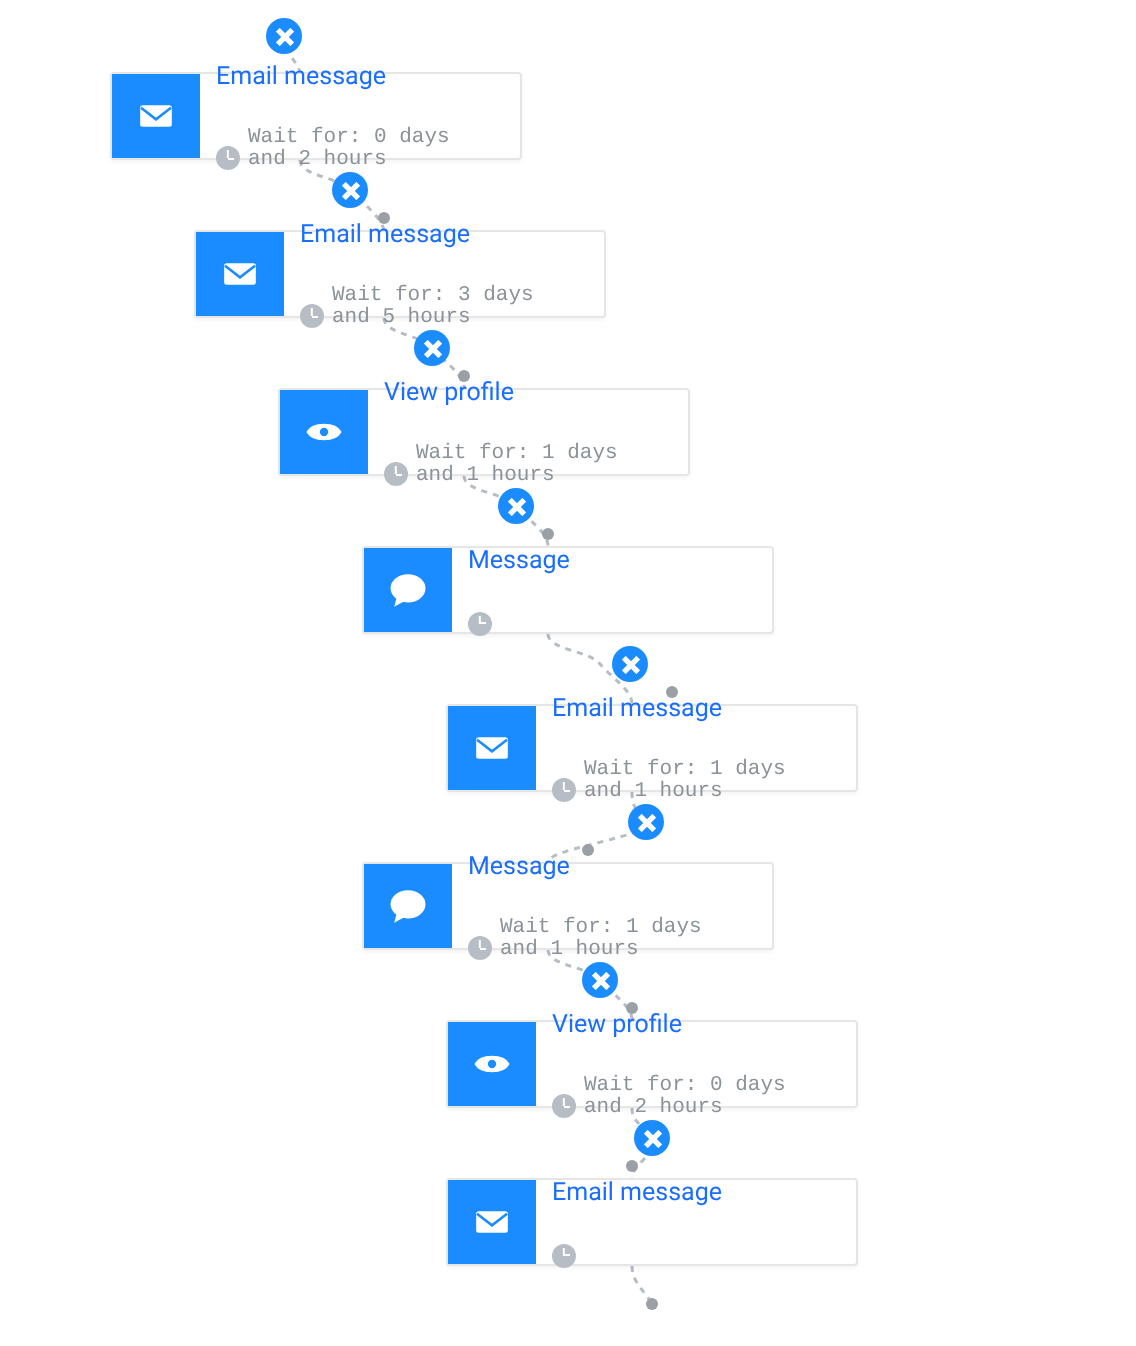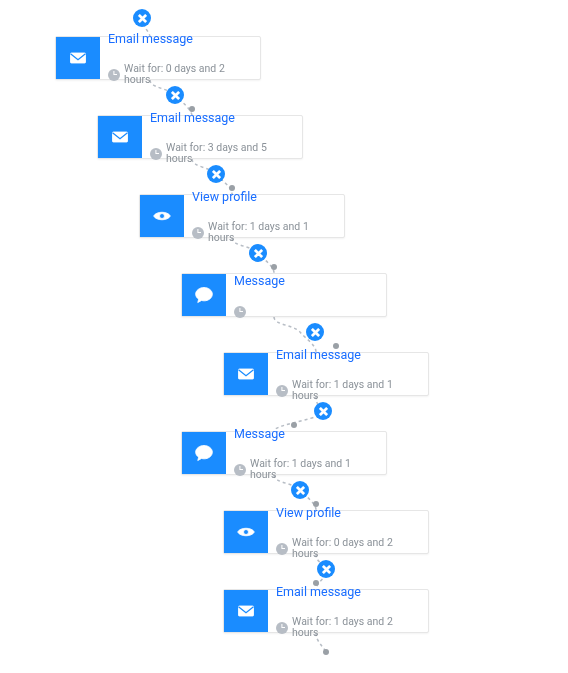--- a/index.html
+++ b/index.html
@@ -52,23 +52,24 @@
     justify-content: center;
   }
   .step-title {
     color: #1a6eff;
     font-size: 12.5px;
     font-weight: 400;
     line-height: 1.2;
   }
   .step-sub {
     display: flex;
-    align-items: center;
+    align-items: flex-end;
     gap: 4px;
     margin-top: 18px;
+    font-family: Liberation Mono, monospace;
   }
   .step-sub .clock {
     width: 12px; height: 12px;
     border-radius: 50%;
     background: #b7bdc5;
     position: relative;
     flex-shrink: 0;
   }
   .step-sub .clock::before,
   .step-sub .clock::after {
@@ -299,19 +300,18 @@
     <div class="step-icon">
       <svg viewBox="0 0 24 24">
           <rect x="3" y="6" width="18" height="12" rx="1" fill="#fff"></rect>
           <path d="M3 7 L12 14 L21 7" stroke="#1a8cff" stroke-width="1.5" fill="none"></path>
         </svg>
     </div>
     <div class="step-text">
       <div class="step-title">Email message</div>
       <div class="step-sub">
         <span class="clock"></span>
-        <span class="step-sub-text">Wait for: 1 days and 2 hours</span>
       </div>
     </div>
   </div>
   <div class="end-dot" style="left:323px; top:649px;"></div>
 
 </div>
 
 </body></html>

